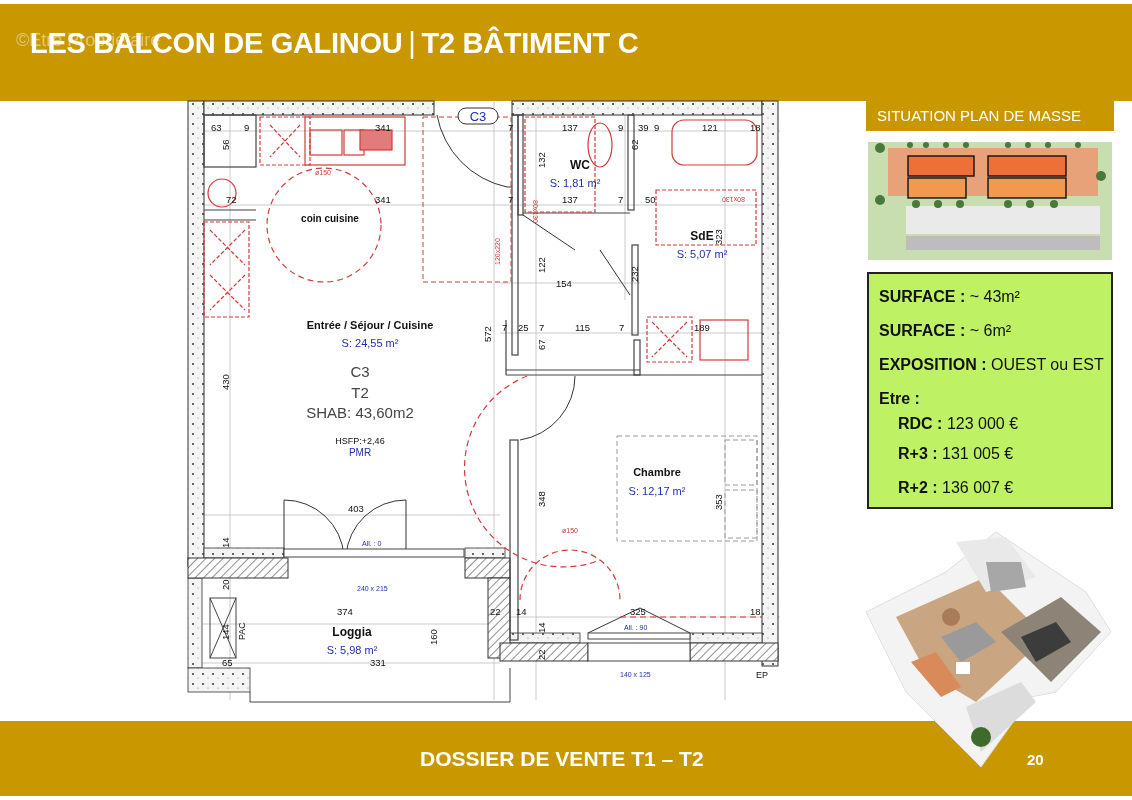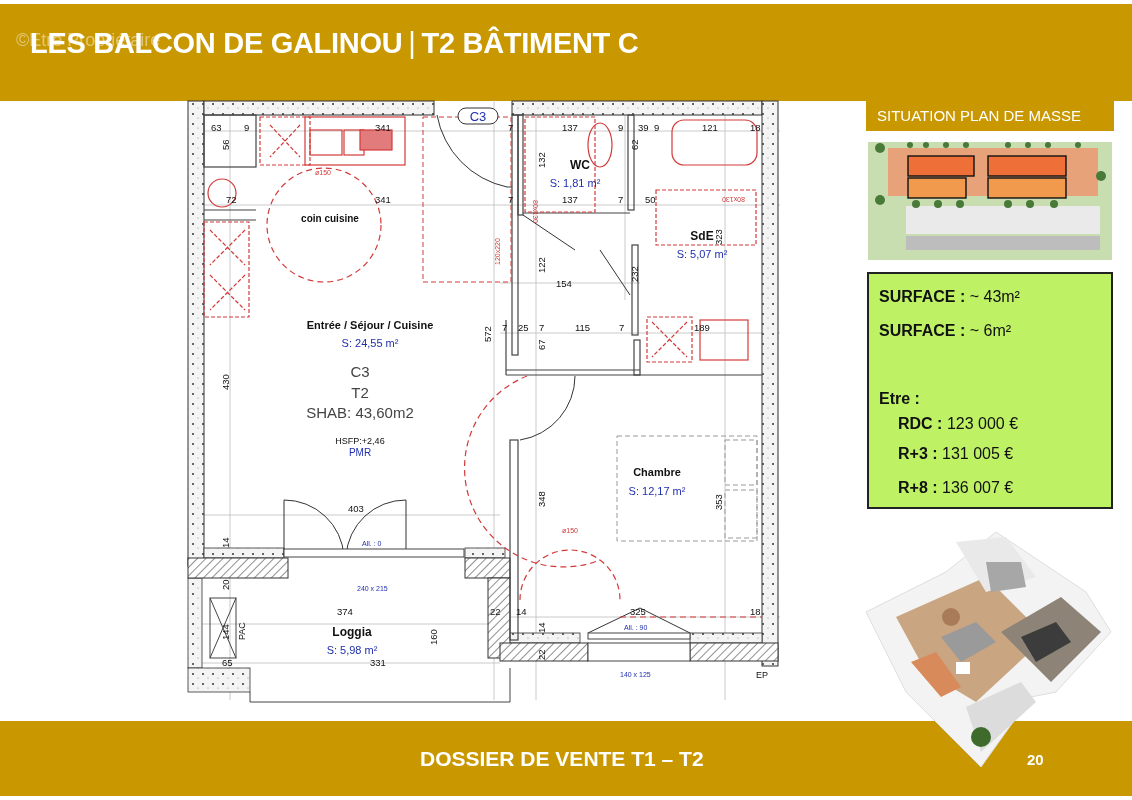--- a/index.html
+++ b/index.html
@@ -289,24 +289,25 @@
         <circle cx="186" cy="68" r="4"></circle>
       <circle cx="12" cy="64" r="5"></circle>
         <circle cx="233" cy="40" r="5"></circle>
     </g>
   </svg>
 </div>
 
 <div class="info">
   <div class="row" style="top:14px"><b>SURFACE :</b> <span>~ 43m²</span></div>
   <div class="row" style="top:48px"><b>SURFACE :</b> <span>~ 6m²</span></div>
+  <div class="row" style="top:82px"><b>EXPOSITION :</b> <span>OUEST ou EST</span></div>
   <div class="row" style="top:116px"><b>Etre :</b></div>
   <div class="row indent" style="top:141px"><b>RDC :</b> <span>123 000 €</span></div>
   <div class="row indent" style="top:171px"><b>R+3 :</b> <span>131 005 €</span></div>
-  <div class="row indent" style="top:205px"><b>R+8 :</b> <span>136 007 €</span></div>
+  <div class="row indent" style="top:205px"><b>R+2 :</b> <span>136 007 €</span></div>
 </div>
 
 <div class="footer">
   <div class="ftitle">DOSSIER DE VENTE T1 – T2</div>
   <div class="pnum">20</div>
 </div>
 
 <svg class="render" viewBox="0 0 270 250">
   <polygon points="10,90 90,50 140,10 230,70 255,110 200,170 175,175 125,245 50,170" fill="#f3f3f3" stroke="#ddd"></polygon>
   <polygon points="40,95 130,55 190,115 120,180 70,150" fill="#c9a582"></polygon>

